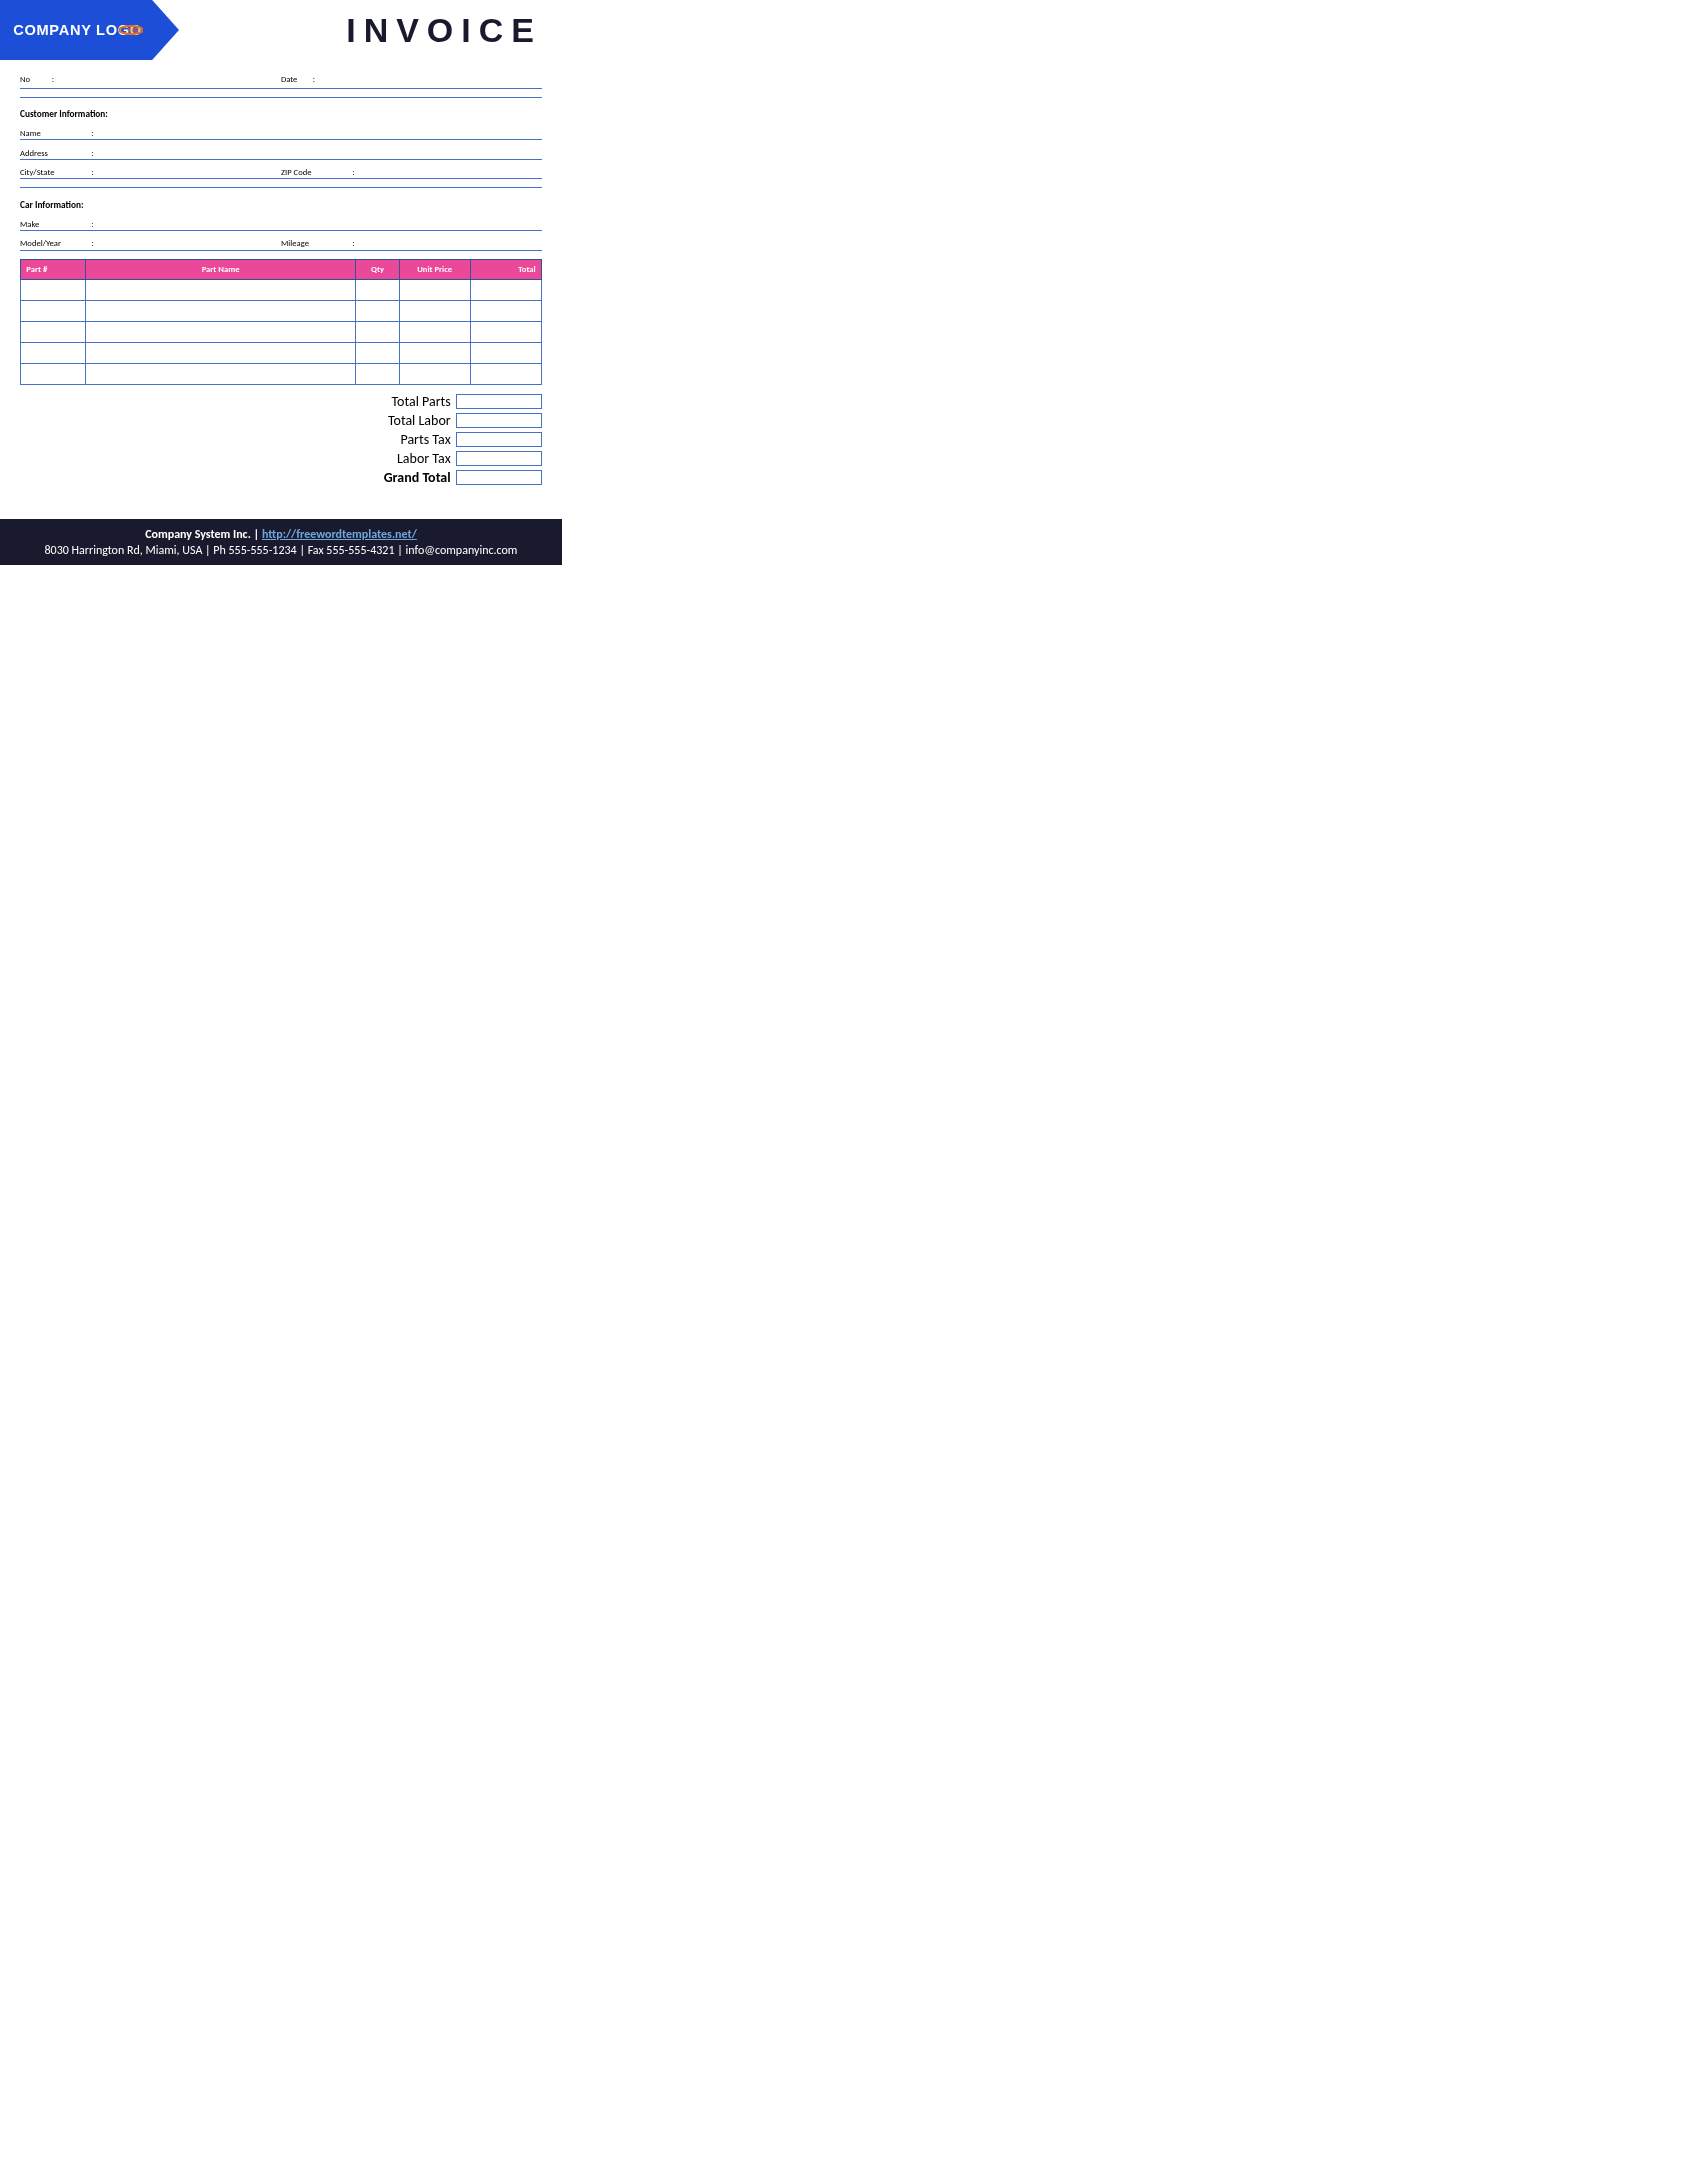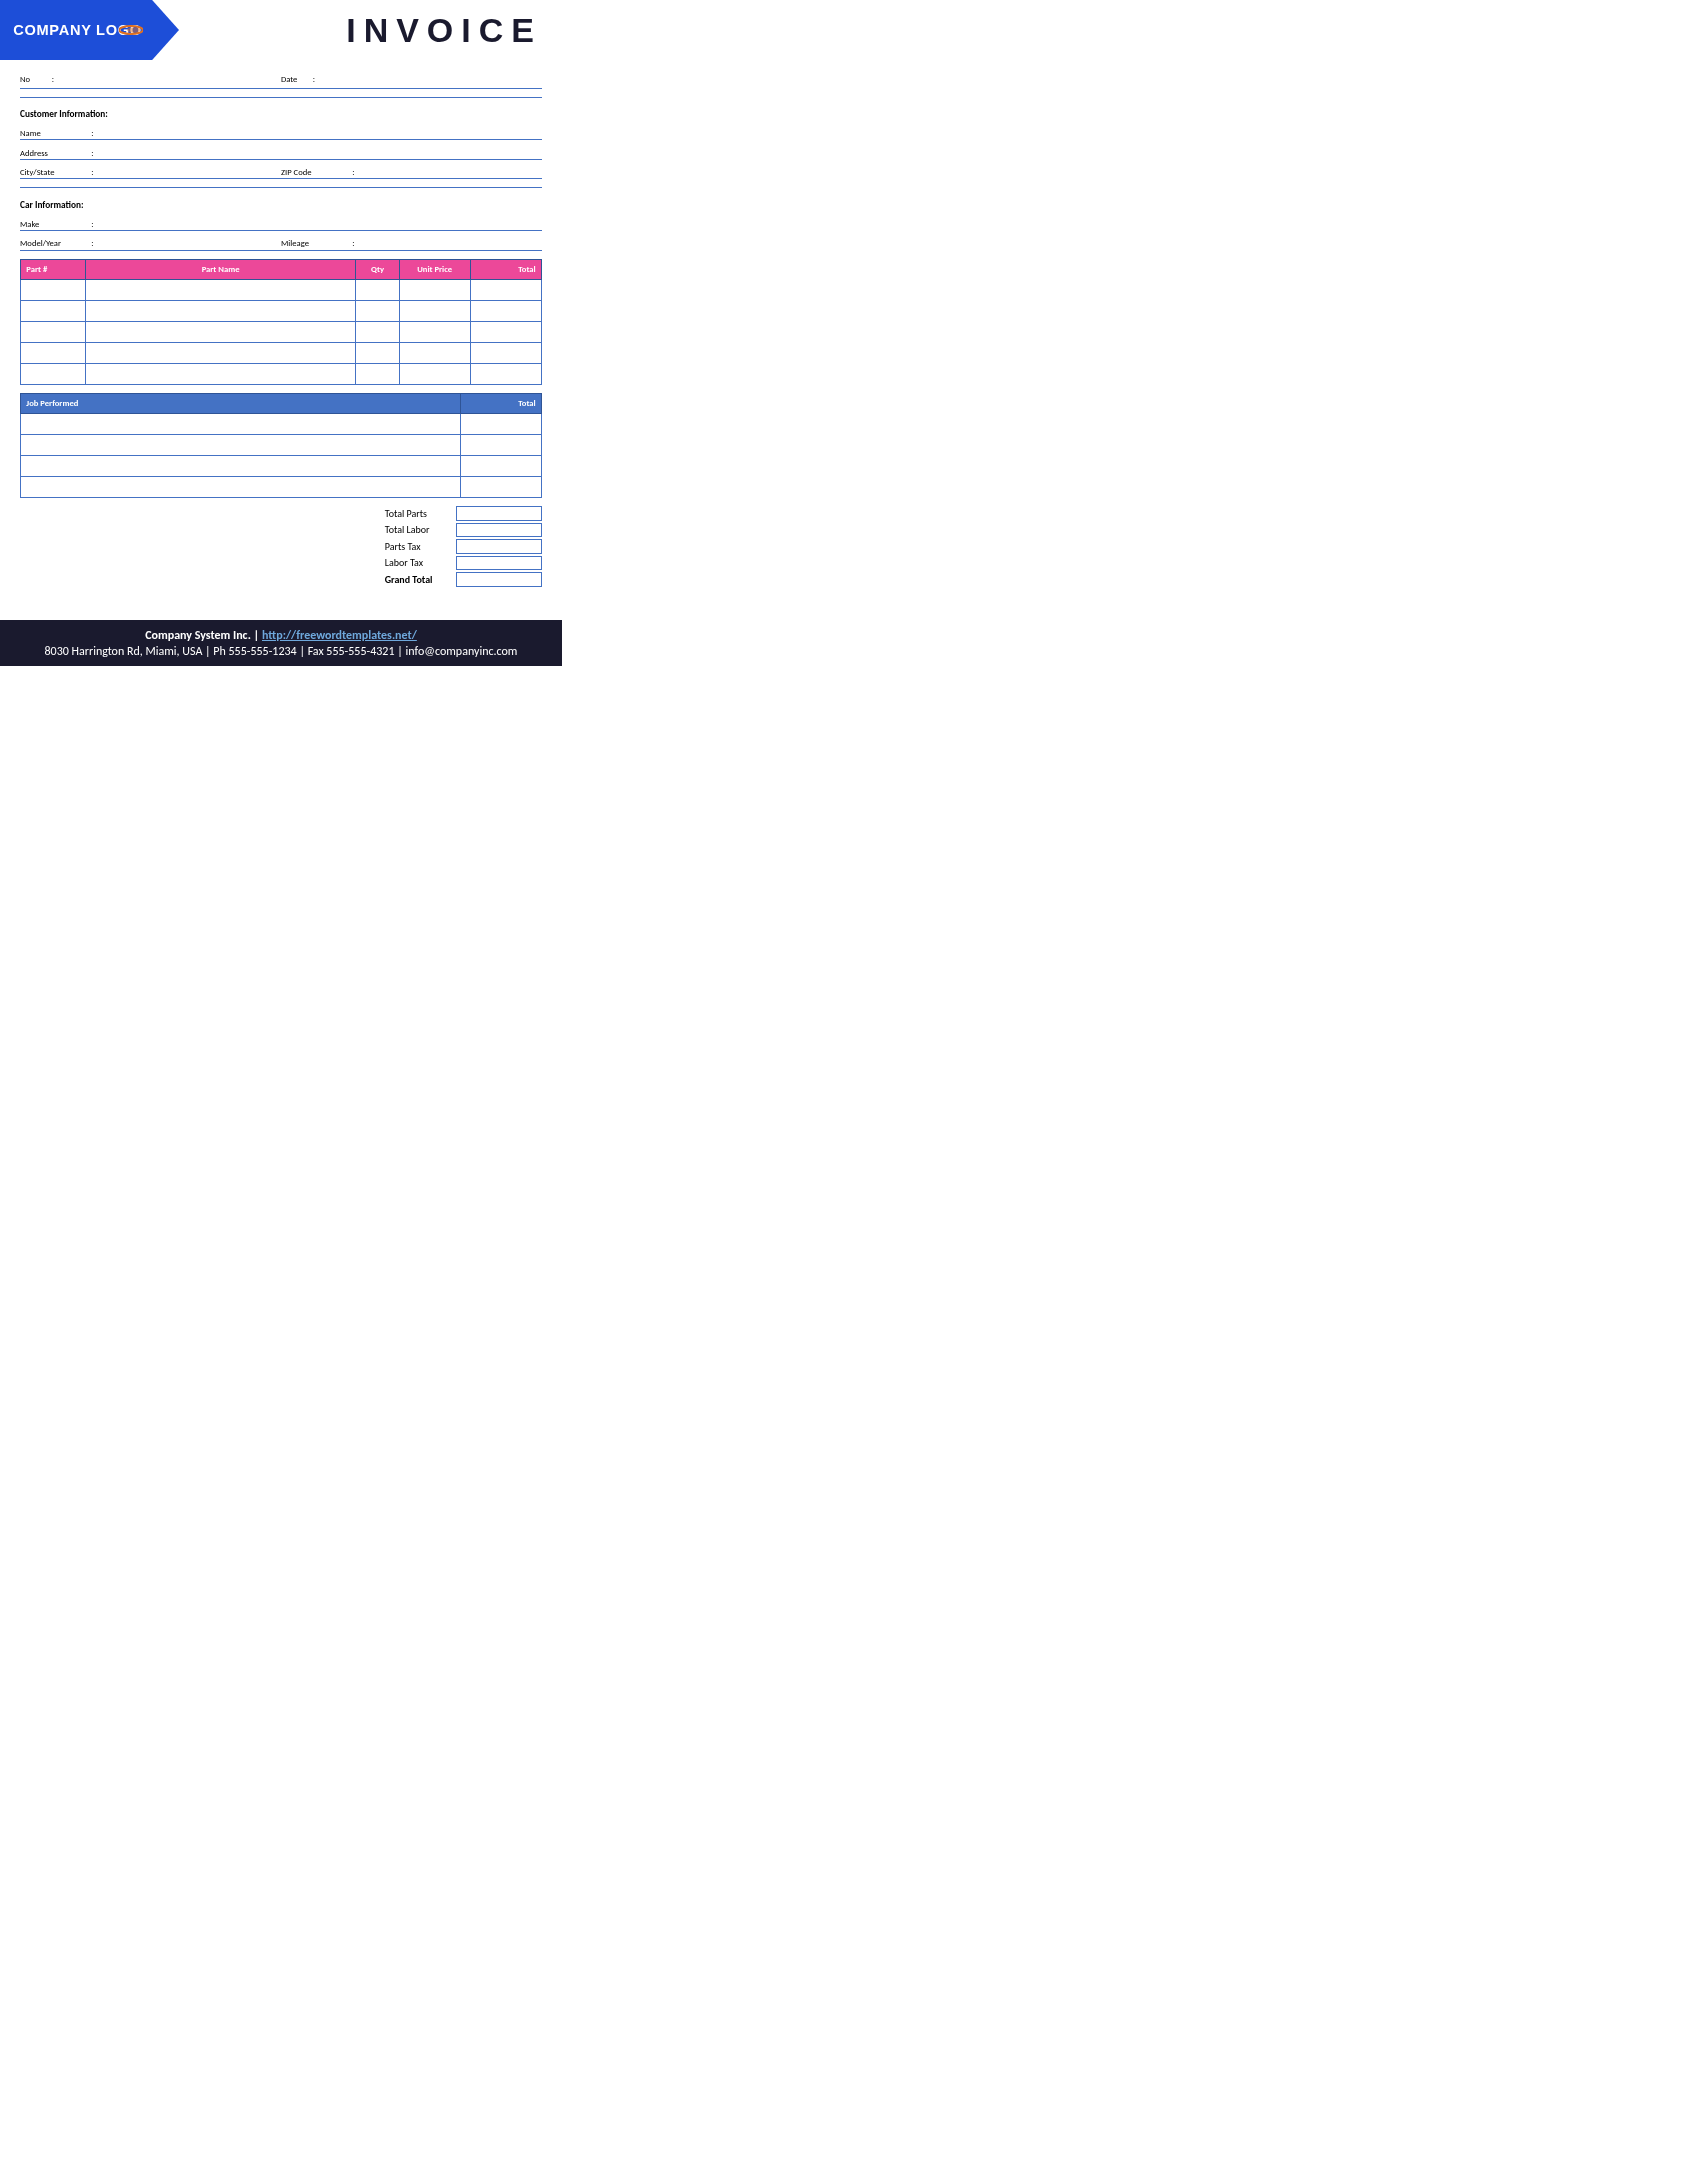--- a/index.html
+++ b/index.html
@@ -211,22 +211,23 @@
       flex-direction: column;
       gap: 2px;
     }
     .total-row {
       display: flex;
       align-items: center;
       justify-content: flex-end;
       gap: 5.3px;
     }
     .total-label {
+      text-align: right;
       min-width: 66px;
-      font-size: 10px;
+      font-size: 14px;
     }
     .total-label.bold { font-weight: bold; }
     .total-box {
       border: 0.7px solid #4472c4;
       width: 86px;
       height: 14.6px;
     }
 
     
     .footer {
@@ -375,46 +376,20 @@
       <tr class="empty-row">
         <td></td>
         <td></td>
         <td></td>
         <td></td>
         <td></td>
       </tr>
     </tbody>
   </table>
 
-  <table class="job-table">
-    <thead>
-      <tr>
-        <th class="col-job left">Job Performed</th>
-        <th class="col-jobtotal right">Total</th>
-      </tr>
-    </thead>
-    <tbody>
-      <tr class="empty-row">
-        <td></td>
-        <td></td>
-      </tr>
-      <tr class="empty-row">
-        <td></td>
-        <td></td>
-      </tr>
-      <tr class="empty-row">
-        <td></td>
-        <td></td>
-      </tr>
-      <tr class="empty-row">
-        <td></td>
-        <td></td>
-      </tr>
-    </tbody>
-  </table>
 
   <div class="bottom-section">
 
     <div class="totals-area">
       <div class="total-row">
         <span class="total-label">Total Parts</span>
         <div class="total-box"></div>
       </div>
       <div class="total-row">
         <span class="total-label">Total Labor</span>

